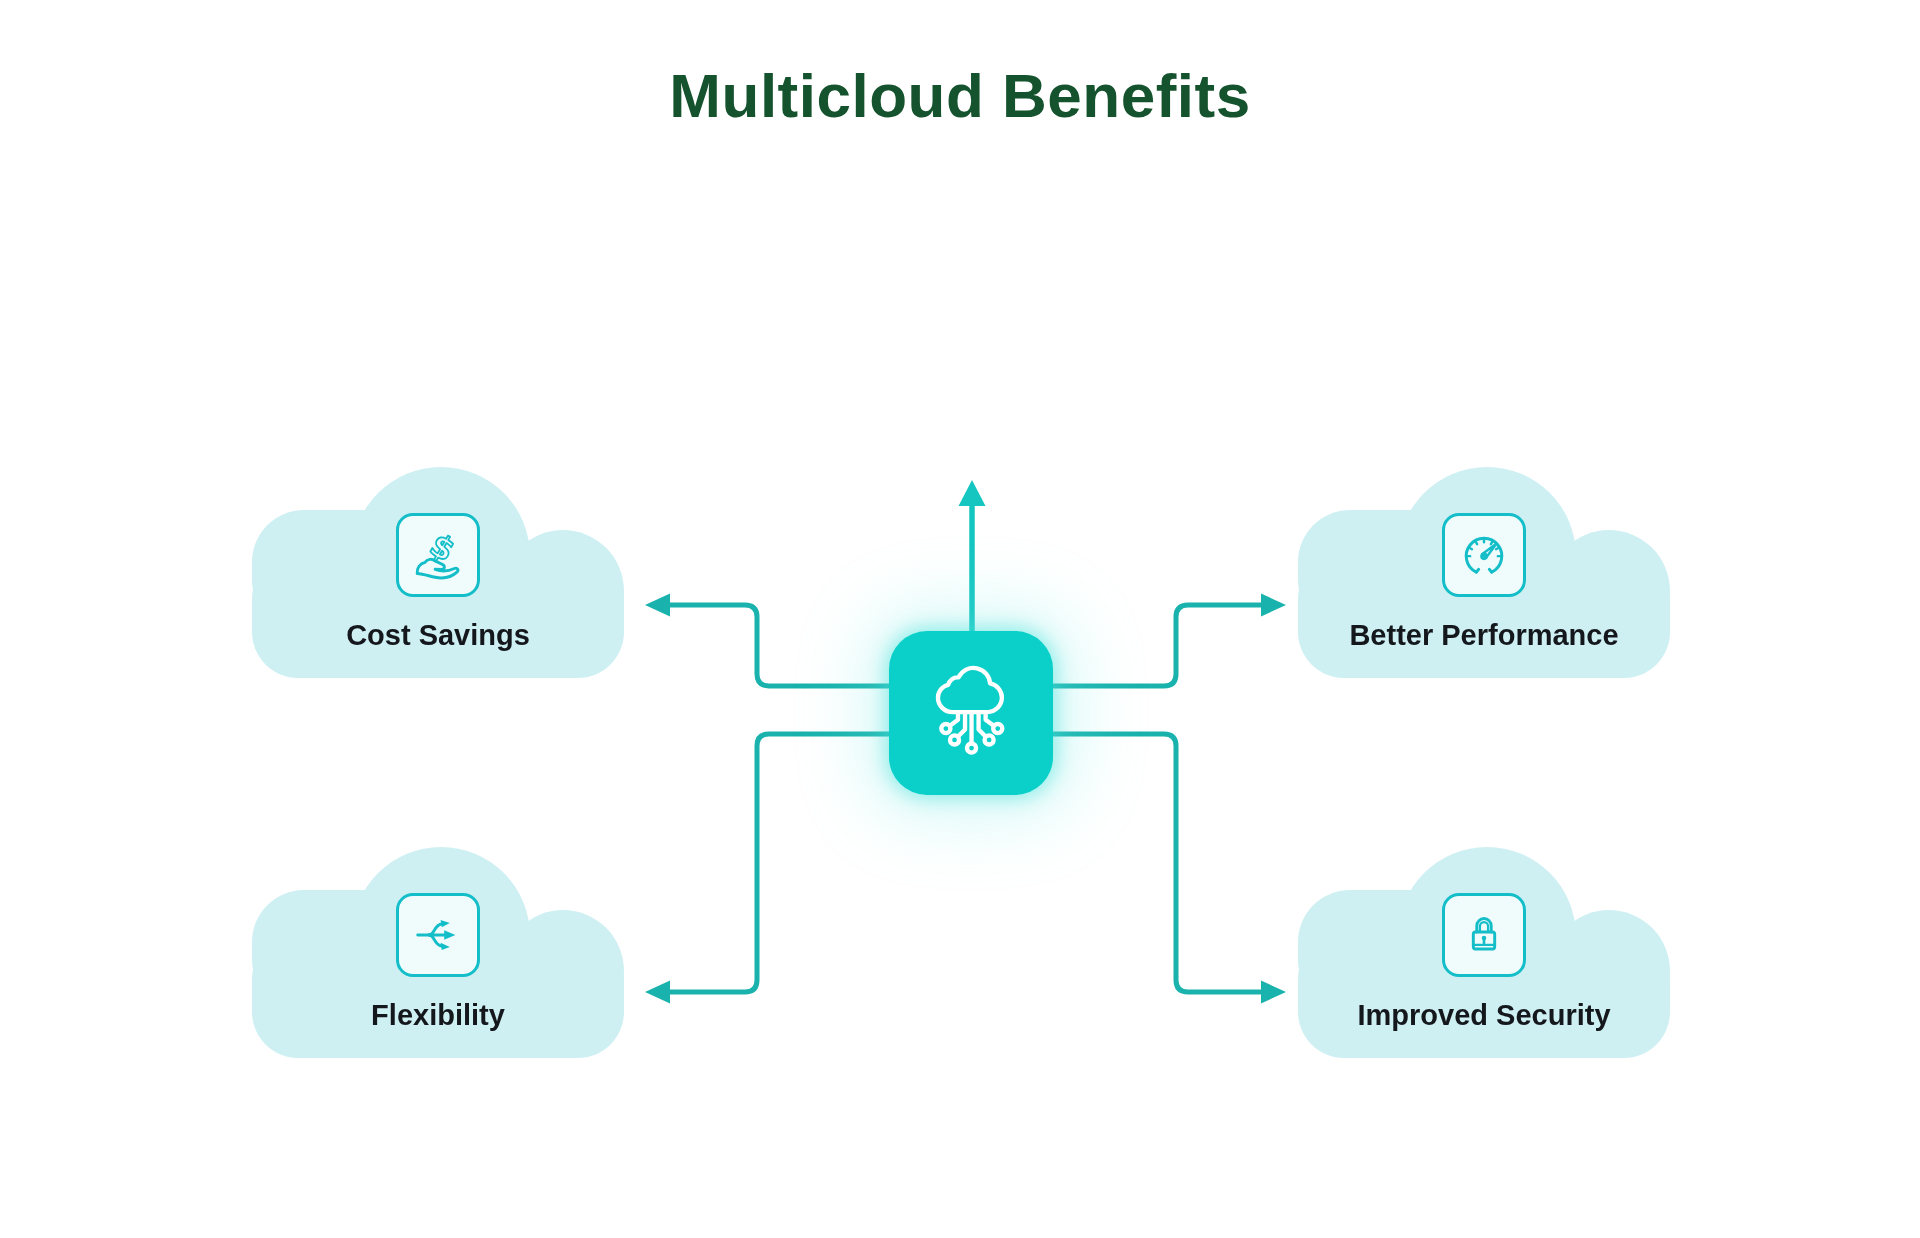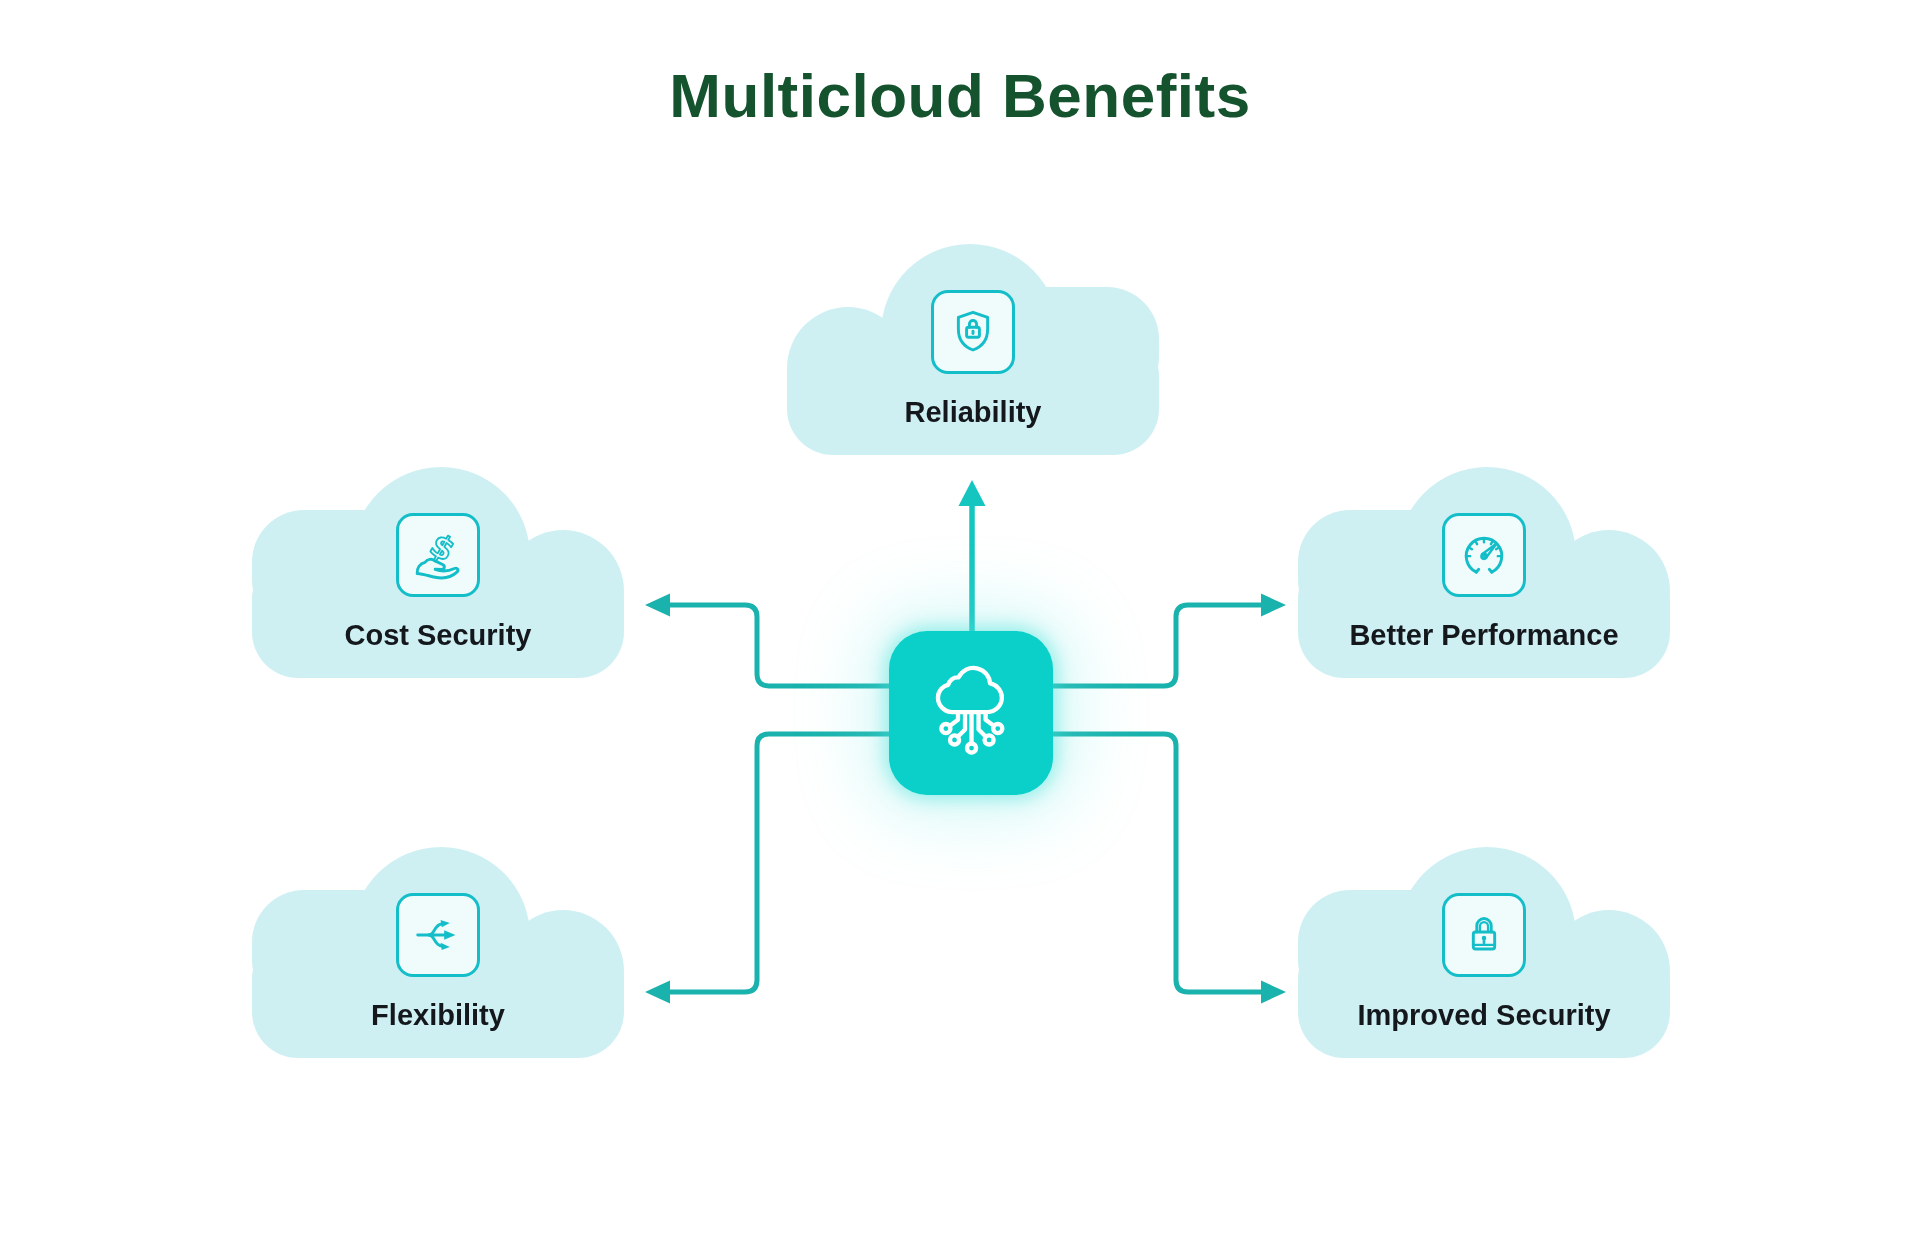--- a/index.html
+++ b/index.html
@@ -68,55 +68,38 @@
     <path d="M972,634 V505" stroke="#15C6C0" stroke-width="5.5" fill="none"></path>
     <g fill="#19B2AD" stroke="none">
       <polygon points="645,605 670,593.5 670,616.5"></polygon>
       <polygon points="645,992 670,980.5 670,1003.5"></polygon>
       <polygon points="1286,605 1261,593.5 1261,616.5"></polygon>
       <polygon points="1286,992 1261,980.5 1261,1003.5"></polygon>
     </g>
     <polygon points="972,480 958.5,506 985.5,506" fill="#15C6C0" stroke="none"></polygon>
   </svg>
 
-  <div class="cloud-node pos-top">
-    <div class="cloud-shape mirror">
-      <div class="p shoulder"></div>
-        <div class="p big"></div>
-        <div class="p small"></div>
-        <div class="p body"></div>
-    </div>
-    <div class="icon-box">
-      <svg width="54" height="54" viewBox="0 0 48 48">
-        <path d="M24,6.5 L37,11 V21.5 C37,30.5 31.8,37 24,40 C16.2,37 11,30.5 11,21.5 V11 Z"></path>
-        <rect x="18.3" y="19.8" width="11.4" height="8.8" rx="1.8"></rect>
-        <path d="M20.8,19.8 V17 a3.2,3.2 0 0 1 6.4,0 V19.8"></path>
-        <line x1="24" y1="23.2" x2="24" y2="25.4"></line>
-      </svg>
-    </div>
-    <div class="cloud-label">Reliability</div>
-  </div>
 
   <div class="cloud-node pos-left-top">
     <div class="cloud-shape">
       <div class="p shoulder"></div>
         <div class="p big"></div>
         <div class="p small"></div>
         <div class="p body"></div>
     </div>
     <div class="icon-box">
       <svg width="54" height="54" viewBox="0 0 48 48">
         <text x="28" y="27" transform="rotate(30 28 17)" font-size="28" font-weight="bold" text-anchor="middle" font-family="DejaVu Sans, sans-serif" fill="none" stroke="#14BEC8" stroke-width="1.6">$</text>
         <path d="M5.5,40.5 C5,35.5 8,31.5 12.5,30.5 C14.5,27.5 18.5,27 21,29 L28,32.5
                  C30.5,33.7 30,36.8 27.2,36.9 L21.5,36.7 C27,38.8 33.5,38.3 38.6,36
                  C41.2,34.9 42.8,37.3 40.8,39.2 C36,43.6 28.5,45.2 21.5,43.8
                  C16,42.7 11,40.9 5.5,40.5 Z"></path>
       </svg>
     </div>
-    <div class="cloud-label">Cost Security</div>
+    <div class="cloud-label">Cost Savings</div>
   </div>
 
   <div class="cloud-node pos-right-top">
     <div class="cloud-shape">
       <div class="p shoulder"></div>
         <div class="p big"></div>
         <div class="p small"></div>
         <div class="p body"></div>
     </div>
     <div class="icon-box">

